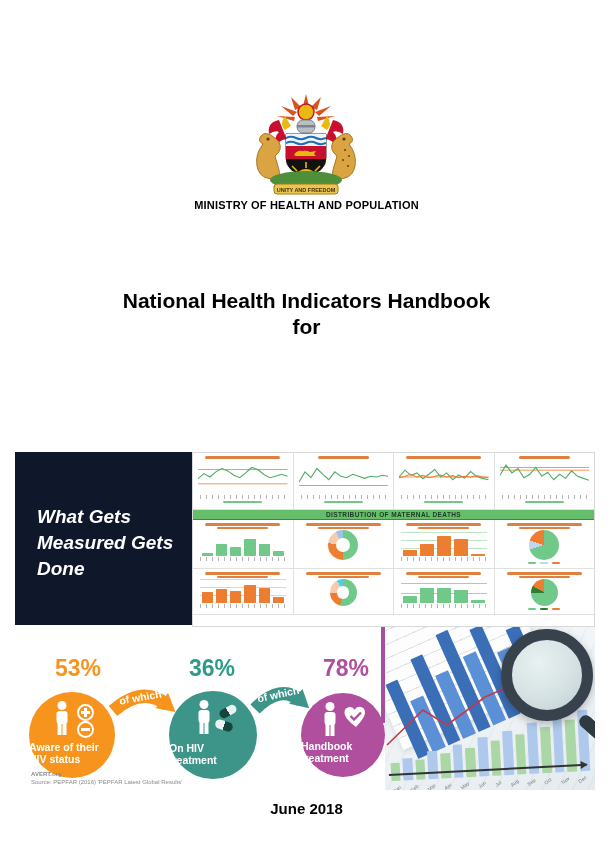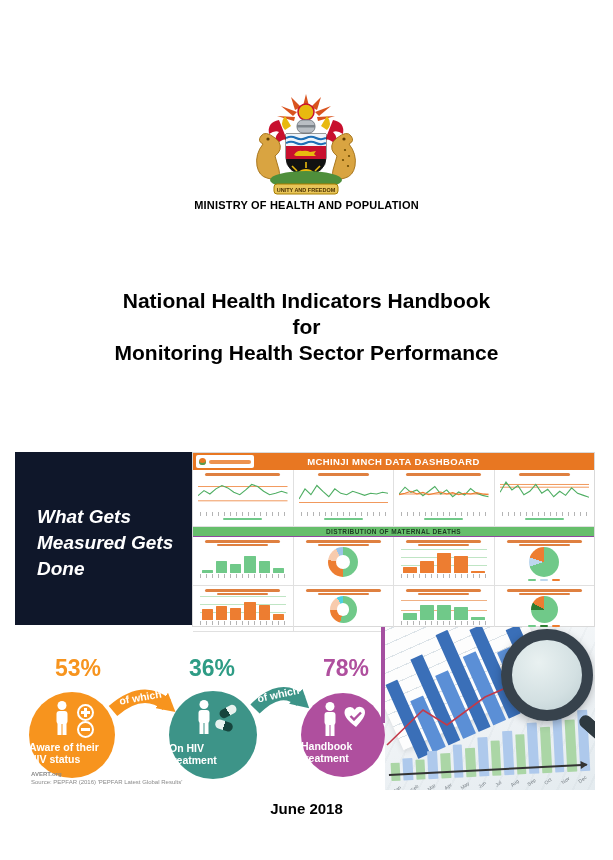--- a/index.html
+++ b/index.html
@@ -165,35 +165,27 @@
       <rect x="33" y="92" width="64" height="10" rx="3" fill="#E8C558" stroke="#A67C00" stroke-width="1"></rect>
       <text x="65" y="99.5" text-anchor="middle" font-size="5.5" font-weight="bold" fill="#4a3000">UNITY AND FREEDOM</text>
     </g>
   </svg>
 
   <div class="ministry">MINISTRY OF HEALTH AND POPULATION</div>
 
   <div class="doc-title">
     <div>National Health Indicators Handbook</div>
     <div>for</div>
-    <div>Monitoring Health Sector Performance</div>
   </div>
 
   <div class="quote">
     <div class="qt">What Gets Measured Gets Done</div>
   </div>
 
   <div class="dash">
-    <div class="dash-head">
-      <div class="dash-logo">
-        <span class="glyph"></span>
-        <span class="wordmark"></span>
-      </div>
-      <div class="dash-title">MCHINJI MNCH DATA DASHBOARD</div>
-    </div>
 
     <div class="dash-row row1">
       <div class="panel">
         <div class="sq w80"></div>
           <div class="chart line">
             <svg viewBox="0 0 100 40" preserveAspectRatio="none">
               <line x1="0" x2="100" y1="28" y2="28" stroke="#ED7D31" stroke-width="0.9"></line>
               <line x1="0" x2="100" y1="11.2" y2="11.2" stroke="#ED7D31" stroke-width="0.9"></line>
               <polyline points="0.0,22.0 6.7,16.0 13.3,20.0 20.0,14.0 26.7,10.0 33.3,12.8 40.0,18.0 46.7,20.8 53.3,15.2 60.0,8.8 66.7,11.2 73.3,16.8 80.0,20.8 86.7,19.2 93.3,16.8 100.0,19.2" fill="none" stroke="#4fae63" stroke-width="1.3"></polyline>
             </svg>

